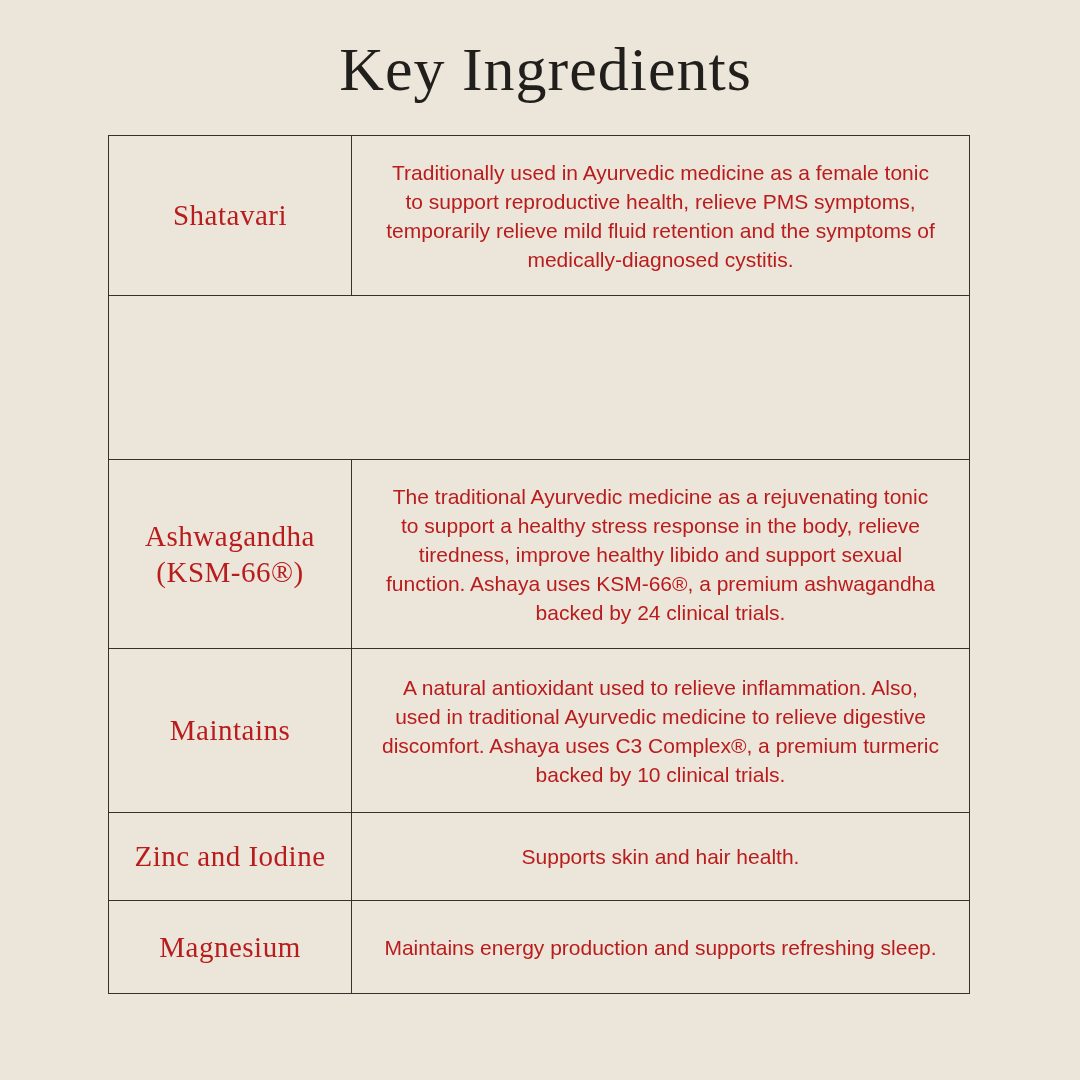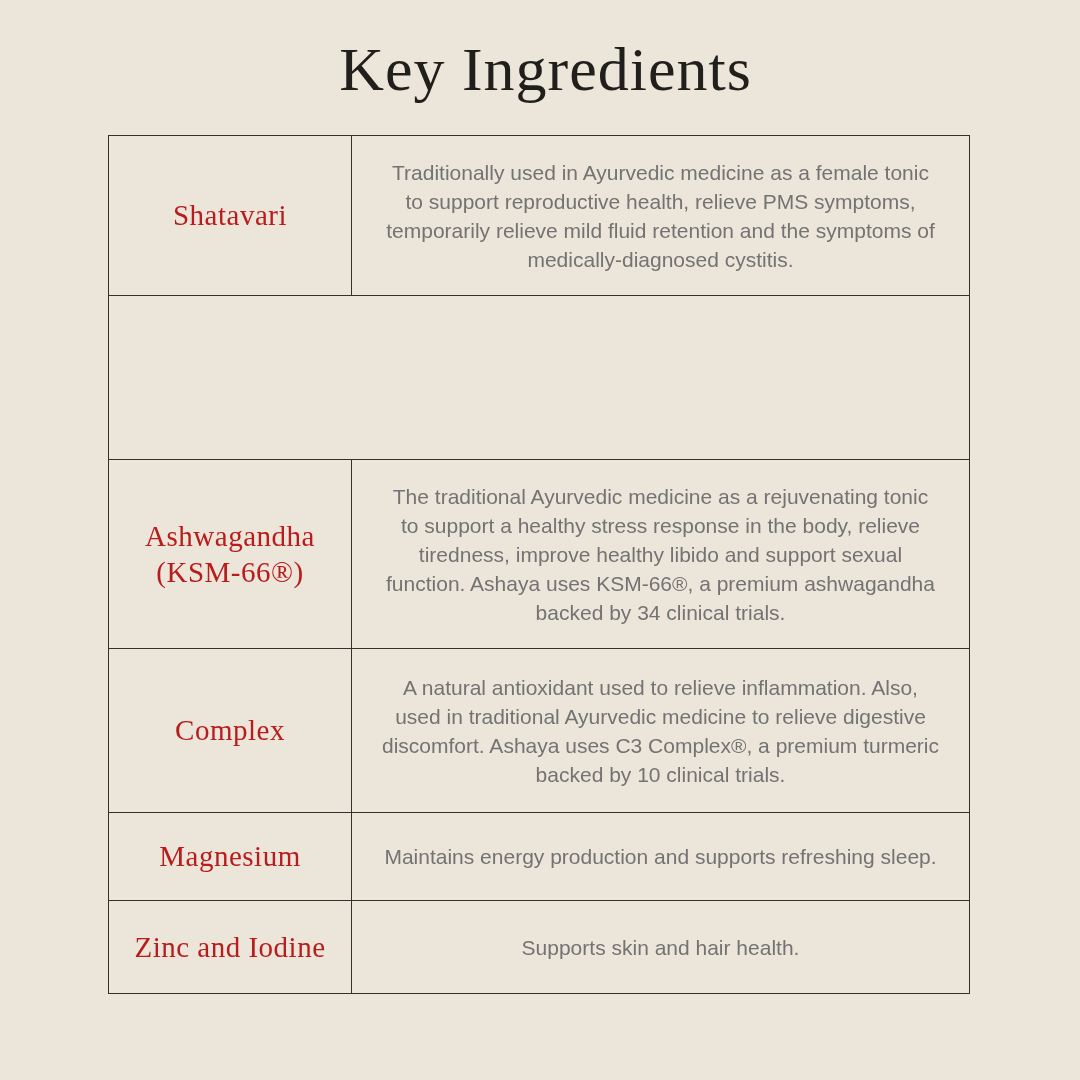--- a/index.html
+++ b/index.html
@@ -62,21 +62,21 @@
     color: #b91c1c;
     padding: 0 12px;
   }
   .desc-cell {
     display: flex;
     align-items: center;
     justify-content: center;
     text-align: center;
     font-size: 21px;
     line-height: 29px;
-    color: #737373;
+    color: #b91c1c;
     padding: 0 30px;
   }
 </style>
 </head>
 <body>
 
 <div class="canvas">
 
   <h1 class="page-title">Key Ingredients</h1>
 
@@ -85,32 +85,32 @@
     <div class="trow">
       <div class="name-cell">Shatavari</div>
       <div class="desc-cell">Traditionally used in Ayurvedic medicine as a female tonic to support reproductive health, relieve PMS symptoms, temporarily relieve mild fluid retention and the symptoms of medically-diagnosed cystitis.</div>
     </div>
 
     <div class="trow">
     </div>
 
     <div class="trow">
       <div class="name-cell">Ashwagandha (KSM-66®)</div>
-      <div class="desc-cell">The traditional Ayurvedic medicine as a rejuvenating tonic to support a healthy stress response in the body, relieve tiredness, improve healthy libido and support sexual function. Ashaya uses KSM-66®, a premium ashwagandha backed by 34 clinical trials.</div>
+      <div class="desc-cell">The traditional Ayurvedic medicine as a rejuvenating tonic to support a healthy stress response in the body, relieve tiredness, improve healthy libido and support sexual function. Ashaya uses KSM-66®, a premium ashwagandha backed by 24 clinical trials.</div>
     </div>
 
     <div class="trow">
-      <div class="name-cell">Complex</div>
+      <div class="name-cell">Maintains</div>
       <div class="desc-cell">A natural antioxidant used to relieve inflammation. Also, used in traditional Ayurvedic medicine to relieve digestive discomfort. Ashaya uses C3 Complex®, a premium turmeric backed by 10 clinical trials.</div>
+    </div>
+
+    <div class="trow">
+      <div class="name-cell">Zinc and Iodine</div>
+      <div class="desc-cell">Supports skin and hair health.</div>
     </div>
 
     <div class="trow">
       <div class="name-cell">Magnesium</div>
       <div class="desc-cell">Maintains energy production and supports refreshing sleep.</div>
     </div>
 
-    <div class="trow">
-      <div class="name-cell">Zinc and Iodine</div>
-      <div class="desc-cell">Supports skin and hair health.</div>
-    </div>
-
   </div>
 </div>
 
 </body></html>

